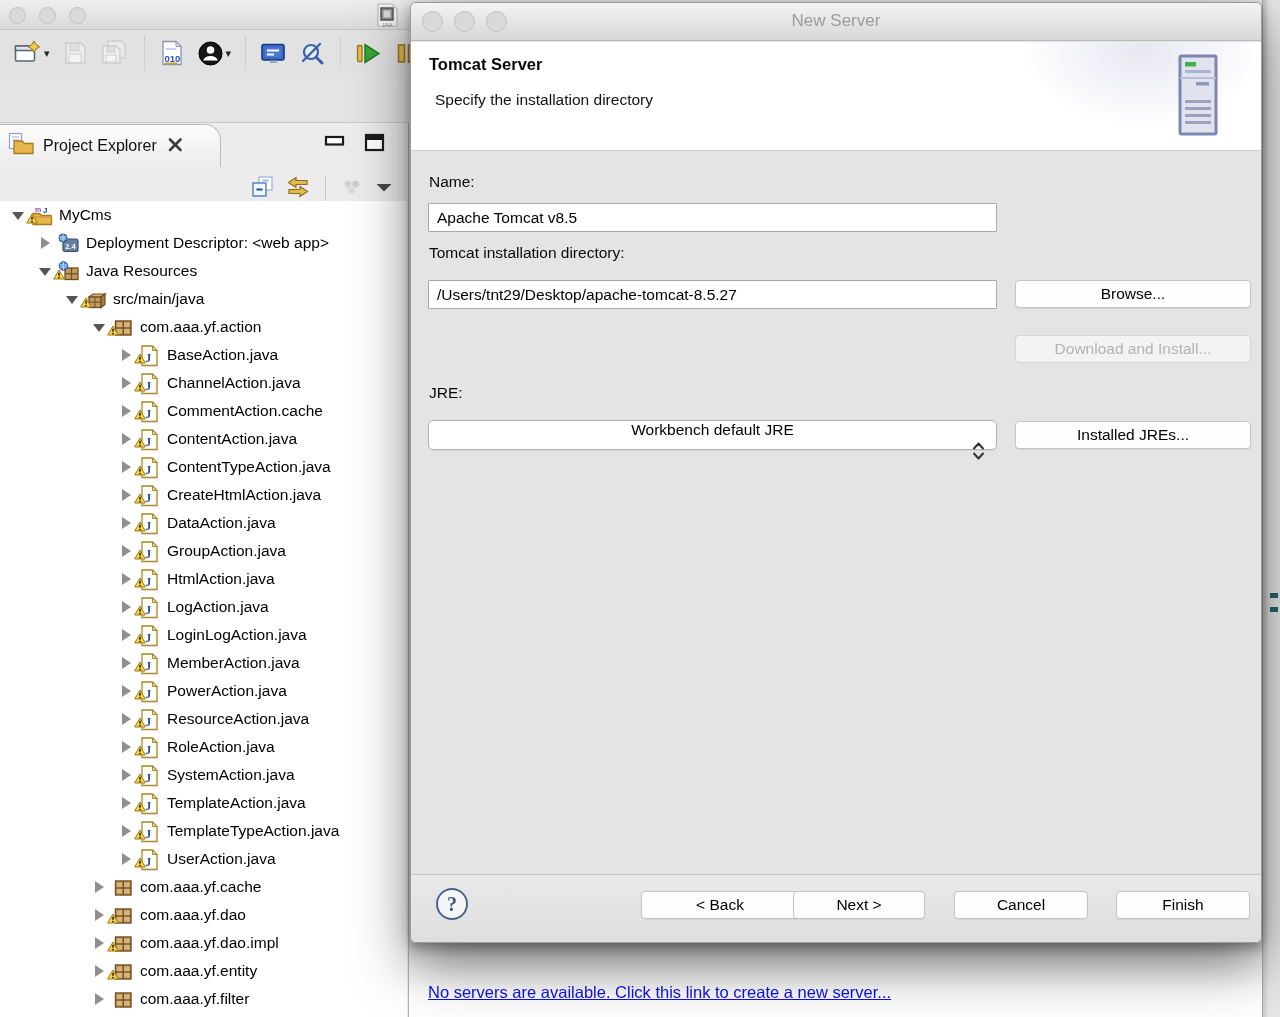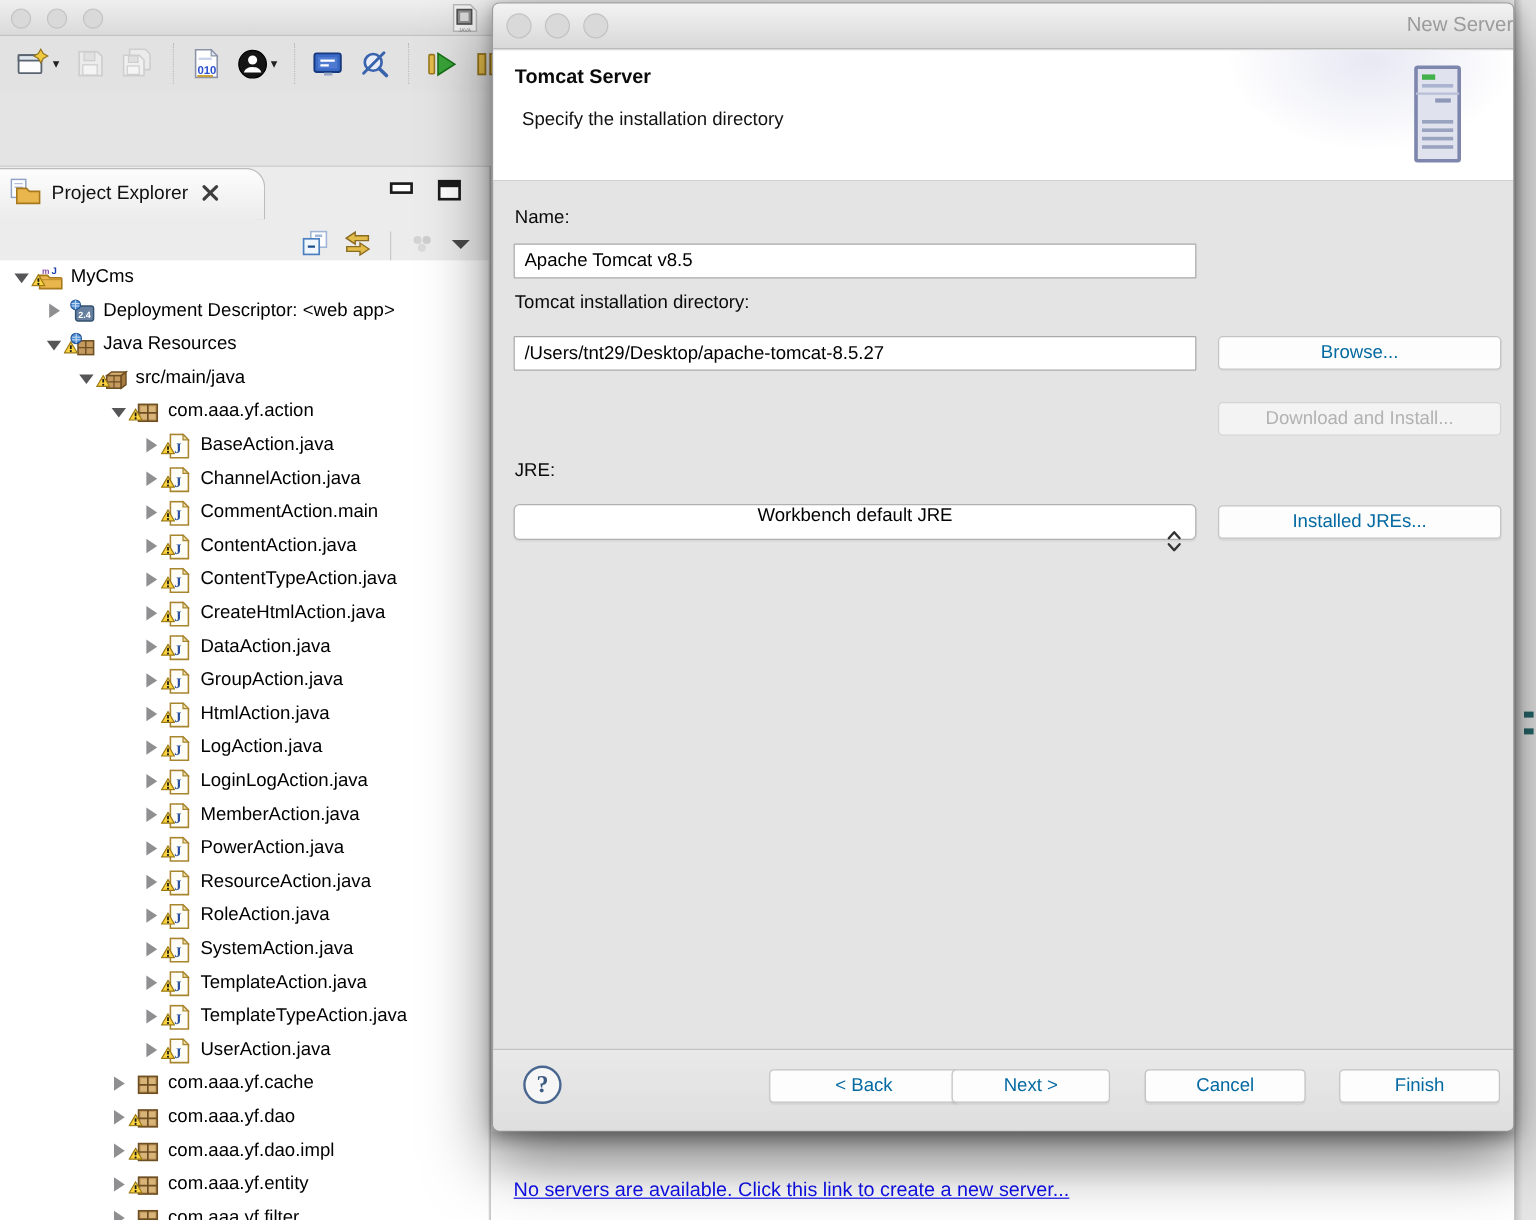--- a/index.html
+++ b/index.html
@@ -16,21 +16,21 @@
 
   .main-toolbar { position:absolute; left:0; top:30px; width:1280px; height:46px;
     background:#e2e2e2; display:flex; align-items:center; padding-left:8px; }
   .tb-item { height:32px; display:flex; align-items:center; padding:0 6px; }
   .tb-item svg { display:block; }
   .tb-caret { font-size:11px; color:#222; margin-left:2px; }
   .tb-sep { width:1px; height:34px; border-left:1px dotted #bdbdbd; margin:0 8px; }
   .tb-disabled { opacity:.95; }
 
   
-  .explorer { position:absolute; left:0; top:138px; width:409px; bottom:0;
+  .explorer { position:absolute; left:0; top:122px; width:409px; bottom:0;
     background:#ececec; border-top:1px solid #c9c9c9; border-right:1px solid #b3b3b3; }
   .pe-tab { position:absolute; left:0; top:1px; width:221px; height:43px;
     background:linear-gradient(#fdfdfd,#ececec); border:1px solid #bcbcbc; border-left:none; border-bottom:none;
     border-top-right-radius:16px; display:flex; align-items:center; padding-left:8px; gap:8px; }
   .pe-tab-label { font-size:16px; color:#111; }
   .pe-close { margin-left:2px; margin-top:2px; }
   .pe-minmax { position:absolute; right:22px; top:10px; display:flex; gap:18px; }
   .view-toolbar { position:absolute; right:14px; top:52px; display:flex; align-items:center; gap:10px; }
   .vt-sep { width:1px; height:26px; background:#c9c9c9; margin:0 4px; }
 
@@ -57,34 +57,34 @@
   .mark.m1 { top:593px; } .mark.m2 { top:607px; }
 
   
   .dialog { position:absolute; left:410px; top:2px; width:852px; height:941px;
     background:#e4e4e4; border:1px solid #9c9c9c; border-radius:6px;
     box-shadow:0 22px 55px rgba(0,0,0,.5), 0 3px 12px rgba(0,0,0,.3); overflow:hidden; }
   .dlg-titlebar { position:absolute; left:0; top:0; right:0; height:38px;
     background:linear-gradient(#f3f3f3,#d8d8d8); border-bottom:1px solid #b9b9b9; }
   .dlg-titlebar .lights { left:11px; top:8px; gap:11px; }
   .dlg-titlebar .light { width:21px; height:21px; }
-  .dlg-title { position:absolute; left:0; right:0; top:8px; text-align:right;
+  .dlg-title { position:absolute; left:0; right:0; top:8px; text-align:center;
     font-size:17px; color:#9b9b9b; }
   .banner { position:absolute; left:0; top:39px; right:0; height:109px;
     background:radial-gradient(160px 100px at 86% 8%, #e7e8f3 0%, rgba(255,255,255,0) 75%), #ffffff;
     border-bottom:1px solid #cfcfcf; }
   .banner-title { position:absolute; left:18px; top:13px; font-size:16.5px; font-weight:bold; color:#0a0a0a; }
   .banner-sub { position:absolute; left:24px; top:49px; font-size:15.5px; color:#111; }
   .banner-icon { position:absolute; right:40px; top:12px; }
 
   .fld-label { position:absolute; font-size:15.5px; color:#0a0a0a; }
   .text-input { position:absolute; left:17px; width:569px; height:29px; border:1px solid #a9a9a9;
     background:#fff; font-family:inherit; font-size:15.5px; padding:0 8px; color:#000; border-radius:1px; }
   .mac-btn { position:absolute; width:236px; height:28px; background:#fdfdfd; border:1px solid #c4c4c4;
-    border-radius:4px; font-family:inherit; font-size:15.5px; color:#0369a1; text-align:center;
+    border-radius:4px; font-family:inherit; font-size:15.5px; color:#000000; text-align:center;
     box-shadow:0 1px 1px rgba(0,0,0,.06); }
   .mac-btn.disabled { color:#b2b2b2; background:#f3f3f3; border-color:#d4d4d4; box-shadow:none; }
   .select { position:absolute; left:17px; top:417px; width:569px; height:30px; background:#fff;
     border:1px solid #b0b0b0; border-radius:5px; display:flex; align-items:center; padding:0 10px;
     font-size:15.5px; color:#000; box-shadow:0 1px 1px rgba(0,0,0,.05);flex-direction:column; }
   .select .stepper { margin-left:auto; }
 
   .dlg-footer { position:absolute; left:0; right:0; top:871px; height:70px;
     background:linear-gradient(#e9e9e9,#dedede); border-top:1px solid #c2c2c2; }
   .help-btn { position:absolute; left:25px; top:13px; width:32px; height:32px; border-radius:50%;
@@ -352,21 +352,21 @@
             <path d="M3,1 h10.5 l4.5,4.5 v15 h-15 z" fill="#fffef6" stroke="#a8852f" stroke-width="1.3"></path>
             <path d="M13.5,1 l4.5,4.5 h-4.5 z" fill="#ecdca6" stroke="#a8852f" stroke-width="1"></path>
             <text x="6.2" y="16.5" font-size="12" font-weight="bold" fill="#2a4fa0" font-family="Liberation Serif,serif">J</text>
           </svg>
           <span class="warn"><svg width="12" height="11" viewBox="0 0 12 11">
               <path d="M6,1 L11.3,10 H0.7 Z" fill="#fbd340" stroke="#9b7a14" stroke-width="1"></path>
               <line x1="6" y1="3.8" x2="6" y2="6.8" stroke="#1a1a1a" stroke-width="1.5"></line>
               <circle cx="6" cy="8.6" r=".9" fill="#1a1a1a"></circle>
             </svg></span>
         </span>
-        <span class="tlabel">CommentAction.main</span>
+        <span class="tlabel">CommentAction.cache</span>
       </div>
       <div class="tree-row" style="padding-left: 118px;">
         <span class="twist col"></span>
         <span class="ticon">
           <svg width="20" height="22" viewBox="0 0 20 22">
             <path d="M3,1 h10.5 l4.5,4.5 v15 h-15 z" fill="#fffef6" stroke="#a8852f" stroke-width="1.3"></path>
             <path d="M13.5,1 l4.5,4.5 h-4.5 z" fill="#ecdca6" stroke="#a8852f" stroke-width="1"></path>
             <text x="6.2" y="16.5" font-size="12" font-weight="bold" fill="#2a4fa0" font-family="Liberation Serif,serif">J</text>
           </svg>
           <span class="warn"><svg width="12" height="11" viewBox="0 0 12 11">

